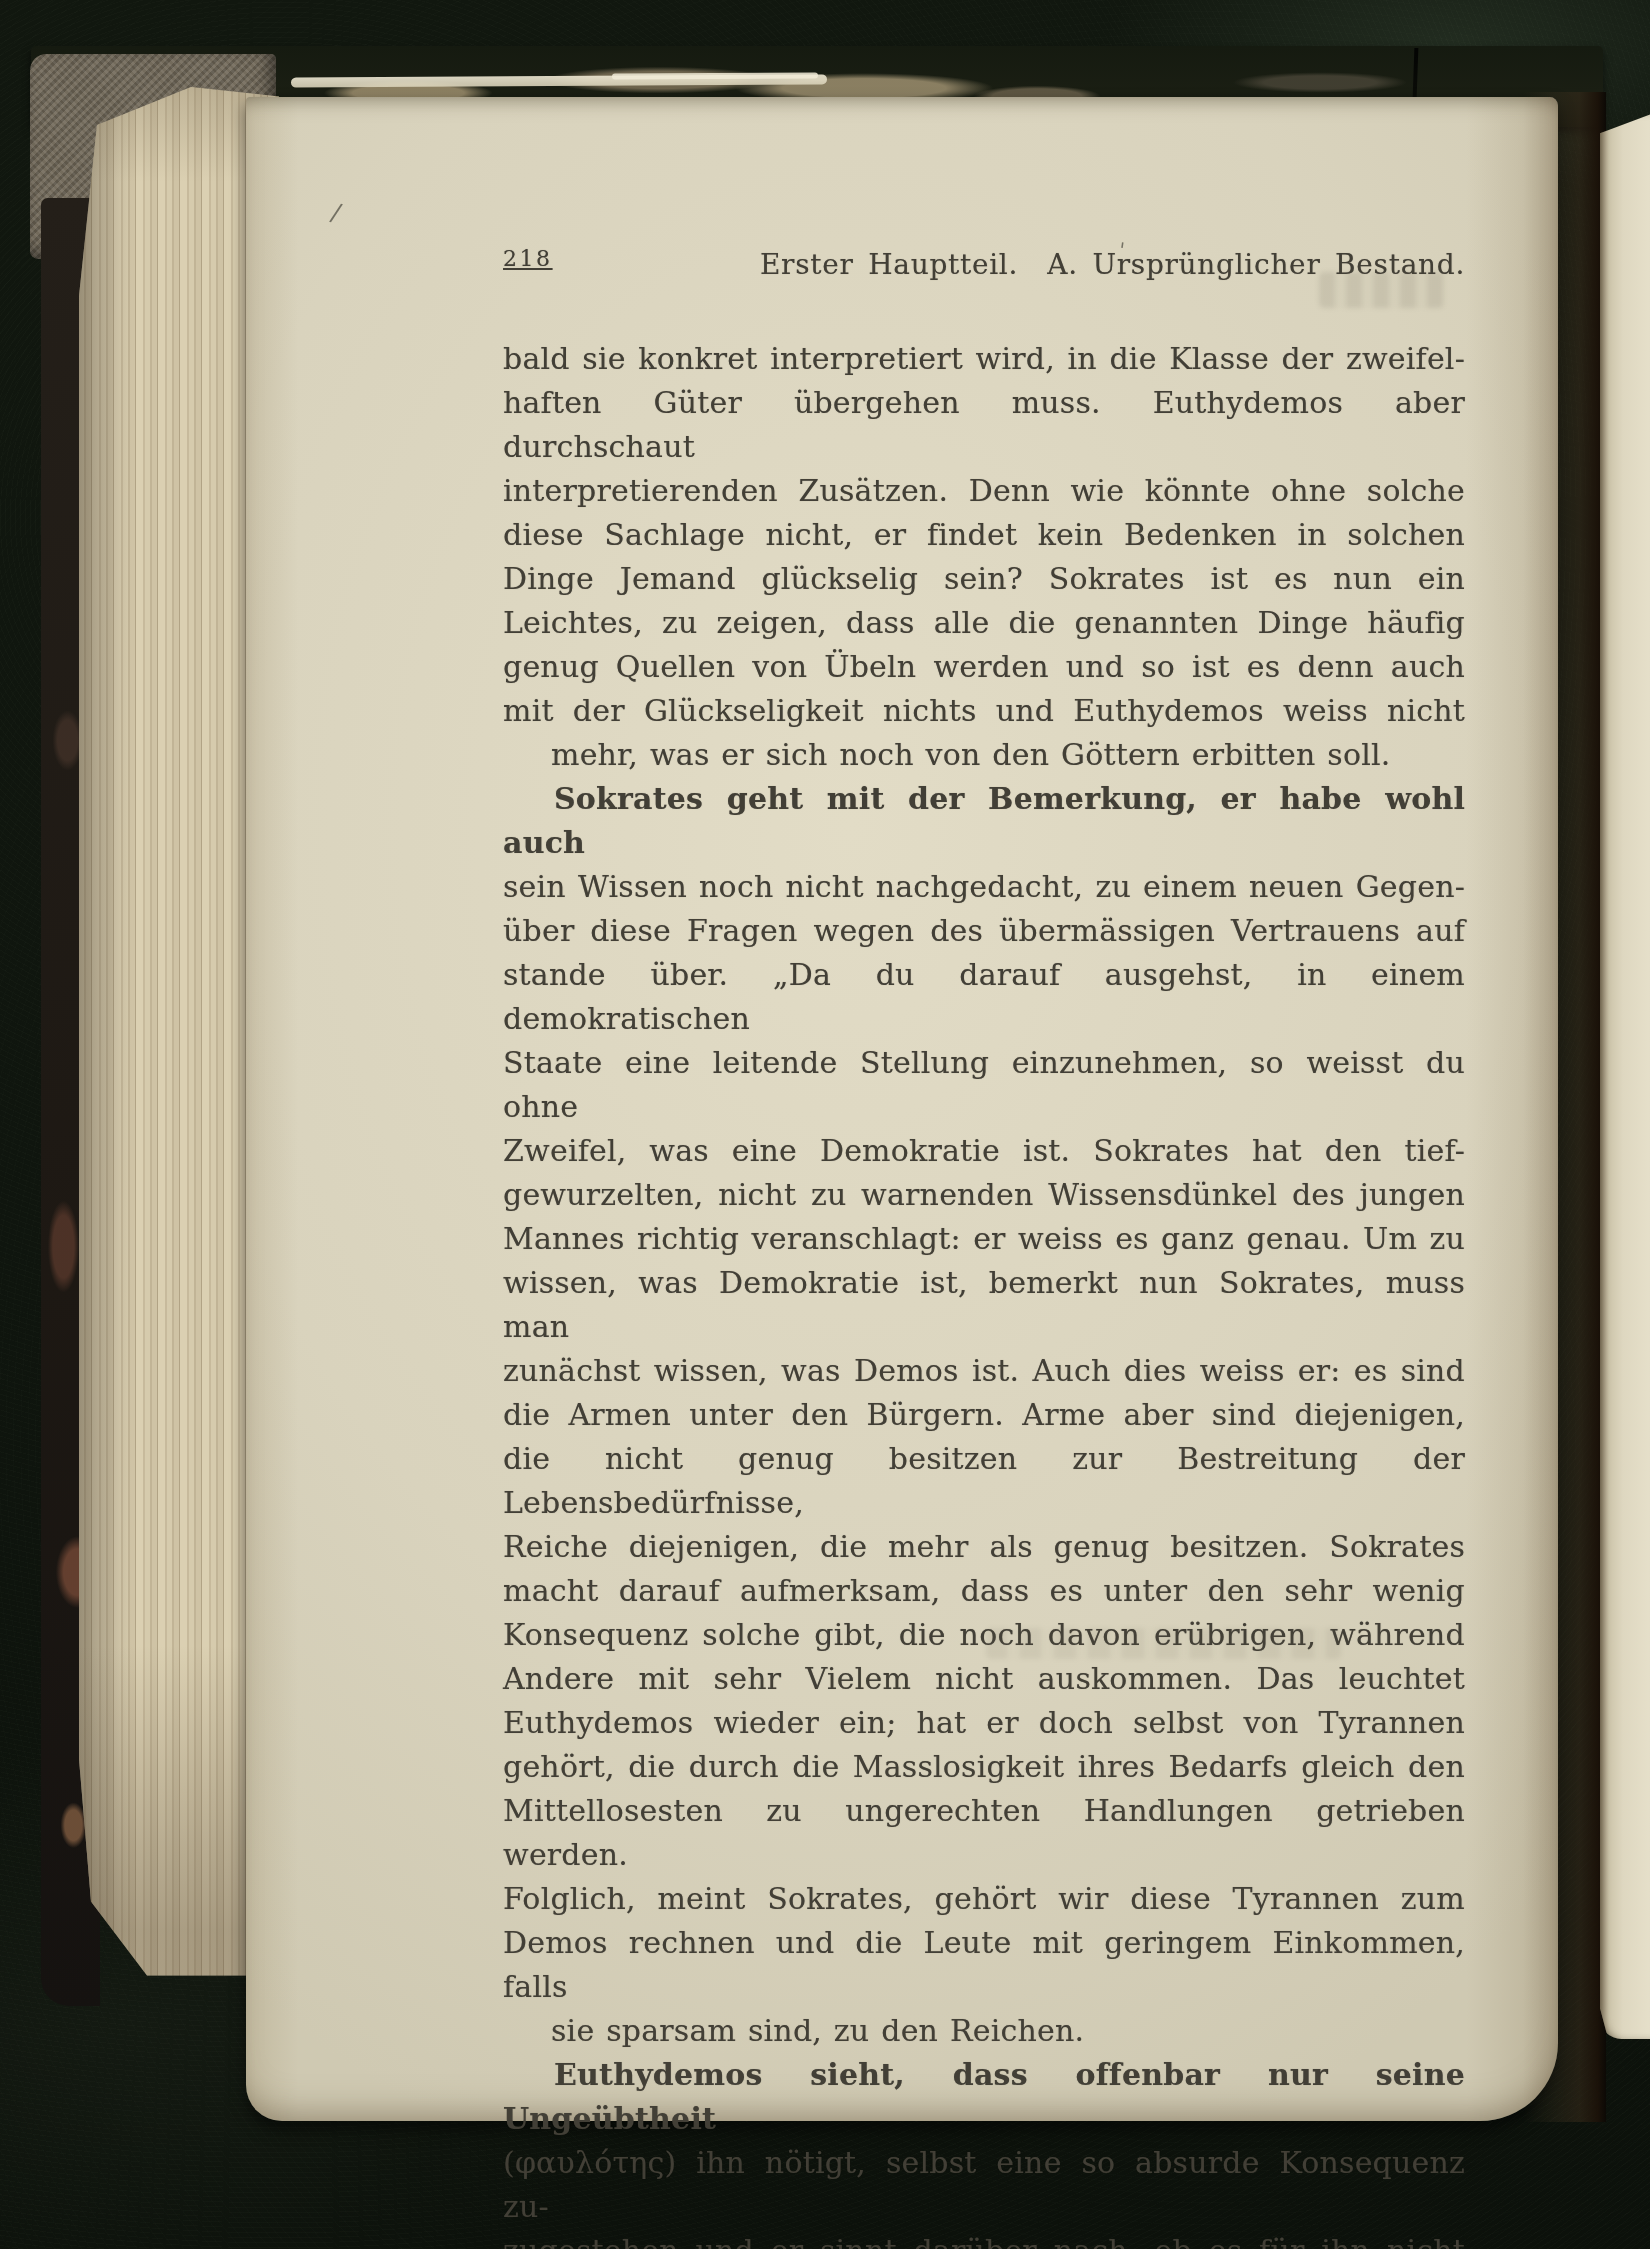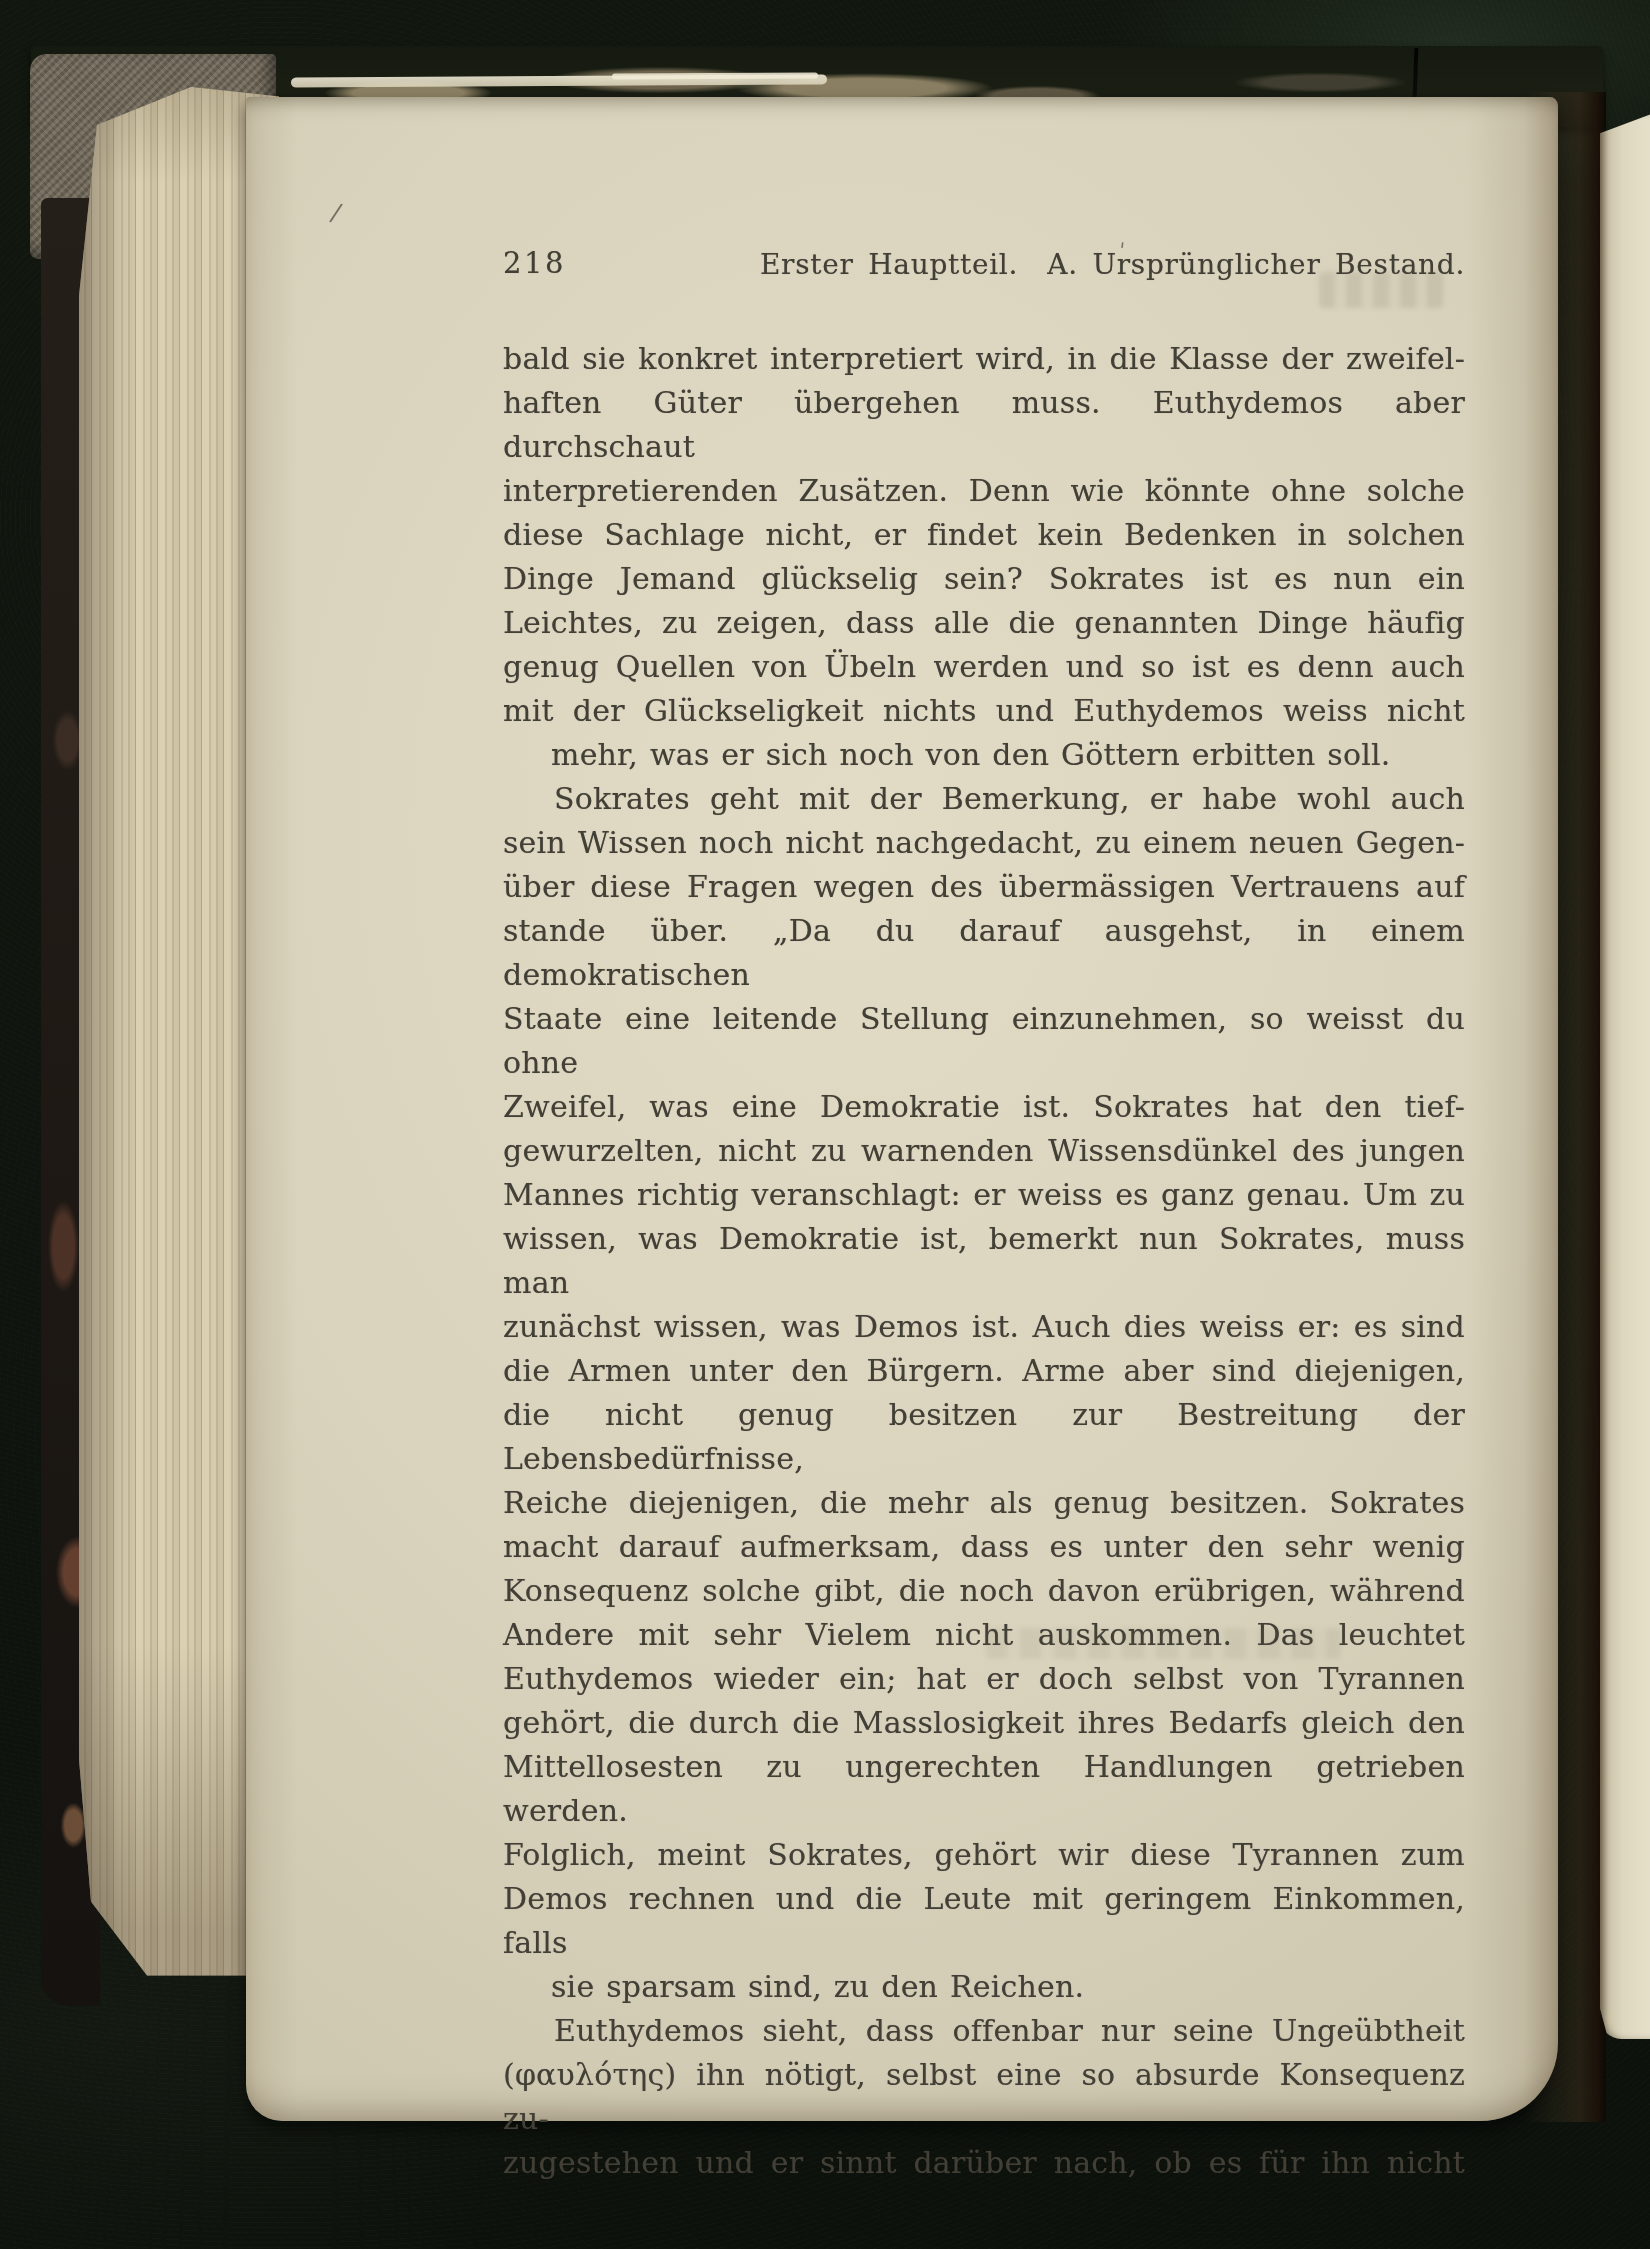--- a/index.html
+++ b/index.html
@@ -78,28 +78,28 @@
   .page-next{position:absolute;left:1600px;top:114px;width:51px;height:1925px;
     clip-path:polygon(0 1%,100% 0,100% 100%,16% 100%,0 98.4%);
     border-radius:1.7px 0 0 21.5px;
     background:linear-gradient(90deg,#a2967b 0%,#cdc5ab 18%,#ded7c0 45%,#e6e0ca 100%);
     box-shadow:inset 5px 0 8.3px -3.3px rgba(40,30,15,.6);}
   
   .text-layer{position:absolute;left:503px;top:0;width:962px;color:var(--ink,#423f36);
     text-shadow:0 0 0.8px rgba(66,63,54,.45);}
   .running-header{position:absolute;top:246px;left:0;width:100%;height:40px;
     font-size:28px;letter-spacing:0.7px;}
-  .page-number{position:absolute;left:0;top:0;font-size:29px;letter-spacing:2.5px;}
+  .page-number{position:absolute;left:0;top:0;font-size:22px;letter-spacing:2.5px;text-decoration:underline;}
   .header-title{position:absolute;left:0;top:1.7px;width:100%;text-align:right;
     word-spacing:5px;white-space:pre;}
   .body-text{position:absolute;top:337px;left:0;width:100%;
     font-size:30px;line-height:44px;letter-spacing:0.2px;word-spacing:2.1px;}
   .line{text-align:justify;text-align-last:justify;white-space:normal;}
   .line.last{text-align-last:left;margin-left:48px;}
-  .line.indent{text-indent:51px;}
+  .line.indent{text-indent:51px;font-weight:bold;}
   
   .ink-speck{position:absolute;color:rgba(62,60,50,.65);font-size:25px;}
   .speck-a{left:332px;top:198px;transform:rotate(16deg);}
   .speck-b{left:1119px;top:238px;font-size:20px;transform:rotate(8deg);}
   .ghost{position:absolute;filter:blur(2.5px);border-radius:5px;opacity:.5;}
   .ghost-a{left:1319px;top:272px;width:125px;height:36px;
     background:repeating-linear-gradient(90deg, rgba(95,90,75,.28) 0 16.5px, rgba(95,90,75,.06) 16.5px 27px);}
   .ghost-b{left:986px;top:1628px;width:355px;height:31px;opacity:.35;
     background:repeating-linear-gradient(90deg, rgba(95,90,75,.26) 0 21.5px, rgba(95,90,75,.05) 21.5px 34px);}
 </style>

